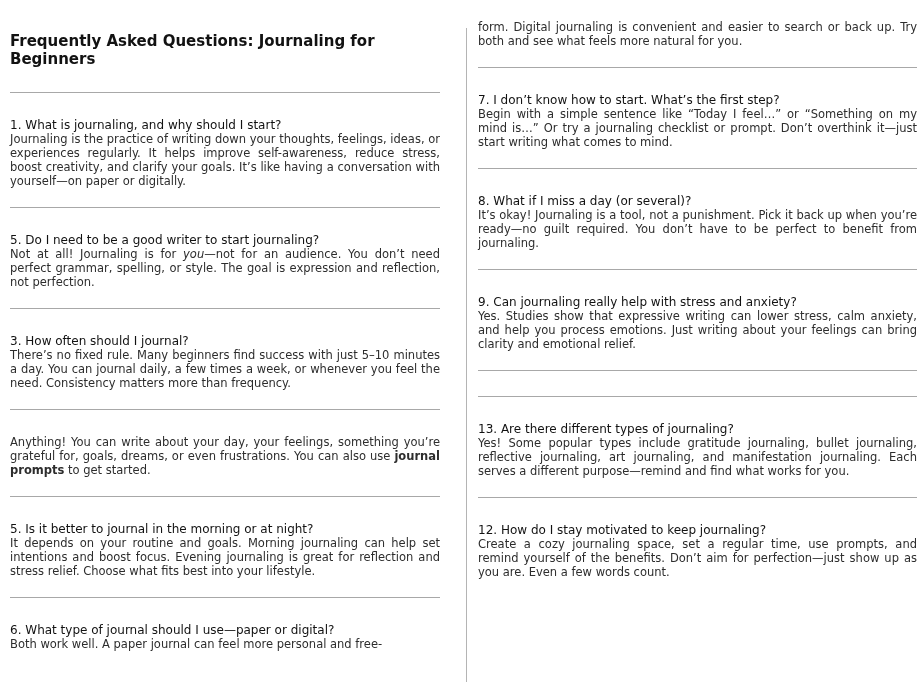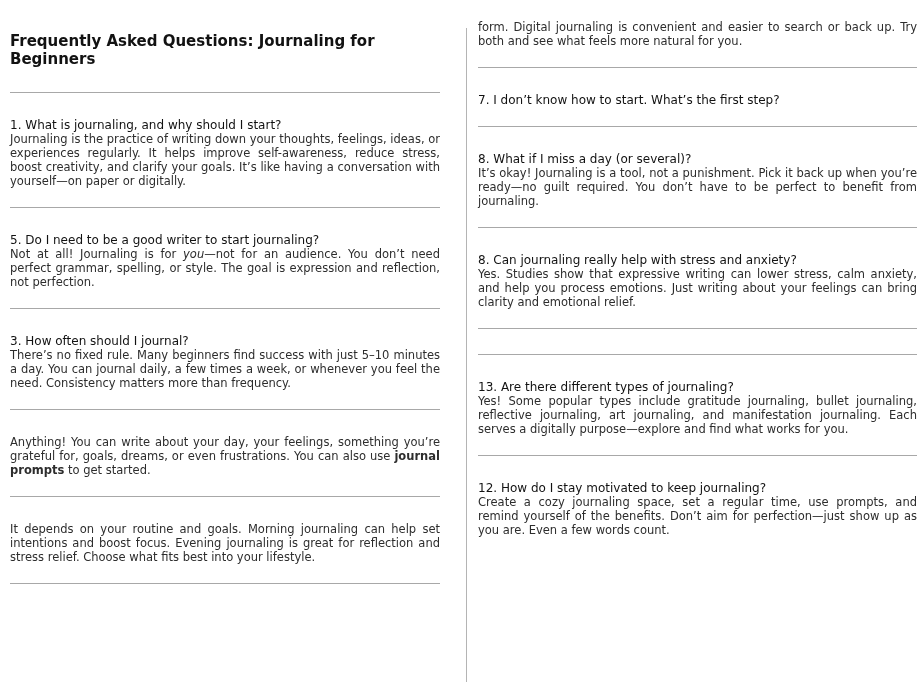--- a/index.html
+++ b/index.html
@@ -101,54 +101,60 @@
       <p>There’s no fixed rule. Many beginners find success with just 5–10 minutes a day. You can journal daily, a few times a week, or whenever you feel the need. Consistency matters more than frequency.</p>
     </section>
     <hr class="sep">
 
     <section class="faq-item">
       <p><span>Anything! You can write about your day, your feelings, something you’re grateful for, goals, dreams, or even frustrations. You can also use </span><strong>journal prompts</strong><span> to get started.</span></p>
     </section>
     <hr class="sep">
 
     <section class="faq-item">
+      <h2>5. Is it better to journal in the morning or at night?</h2>
       <p>It depends on your routine and goals. Morning journaling can help set intentions and boost focus. Evening journaling is great for reflection and stress relief. Choose what fits best into your lifestyle.</p>
     </section>
     <hr class="sep">
 
+    <section class="faq-item">
+      <h2>6. What type of journal should I use—paper or digital?</h2>
+      <p>Both work well. A paper journal can feel more personal and free-</p>
+    </section>
   </div>
 
   <div class="vdivider"></div>
 
   <div class="col col-right">
     <p class="continuation">form. Digital journaling is convenient and easier to search or back up. Try both and see what feels more natural for you.</p>
     <hr class="sep">
 
     <section class="faq-item">
       <h2>7. I don’t know how to start. What’s the first step?</h2>
+      <p>Begin with a simple sentence like “Today I feel…” or “Something on my mind is…” Or try a journaling checklist or prompt. Don’t overthink it—just start writing what comes to mind.</p>
     </section>
     <hr class="sep">
 
     <section class="faq-item">
       <h2>8. What if I miss a day (or several)?</h2>
       <p>It’s okay! Journaling is a tool, not a punishment. Pick it back up when you’re ready—no guilt required. You don’t have to be perfect to benefit from journaling.</p>
     </section>
     <hr class="sep">
 
     <section class="faq-item">
-      <h2>8. Can journaling really help with stress and anxiety?</h2>
+      <h2>9. Can journaling really help with stress and anxiety?</h2>
       <p>Yes. Studies show that expressive writing can lower stress, calm anxiety, and help you process emotions. Just writing about your feelings can bring clarity and emotional relief.</p>
     </section>
     <hr class="sep">
 
     <hr class="sep">
 
     <section class="faq-item">
       <h2>13. Are there different types of journaling?</h2>
-      <p>Yes! Some popular types include gratitude journaling, bullet journaling, reflective journaling, art journaling, and manifestation journaling. Each serves a digitally purpose—explore and find what works for you.</p>
+      <p>Yes! Some popular types include gratitude journaling, bullet journaling, reflective journaling, art journaling, and manifestation journaling. Each serves a different purpose—remind and find what works for you.</p>
     </section>
     <hr class="sep">
 
     <section class="faq-item">
       <h2>12. How do I stay motivated to keep journaling?</h2>
       <p>Create a cozy journaling space, set a regular time, use prompts, and remind yourself of the benefits. Don’t aim for perfection—just show up as you are. Even a few words count.</p>
     </section>
   </div>
 
 </div>

